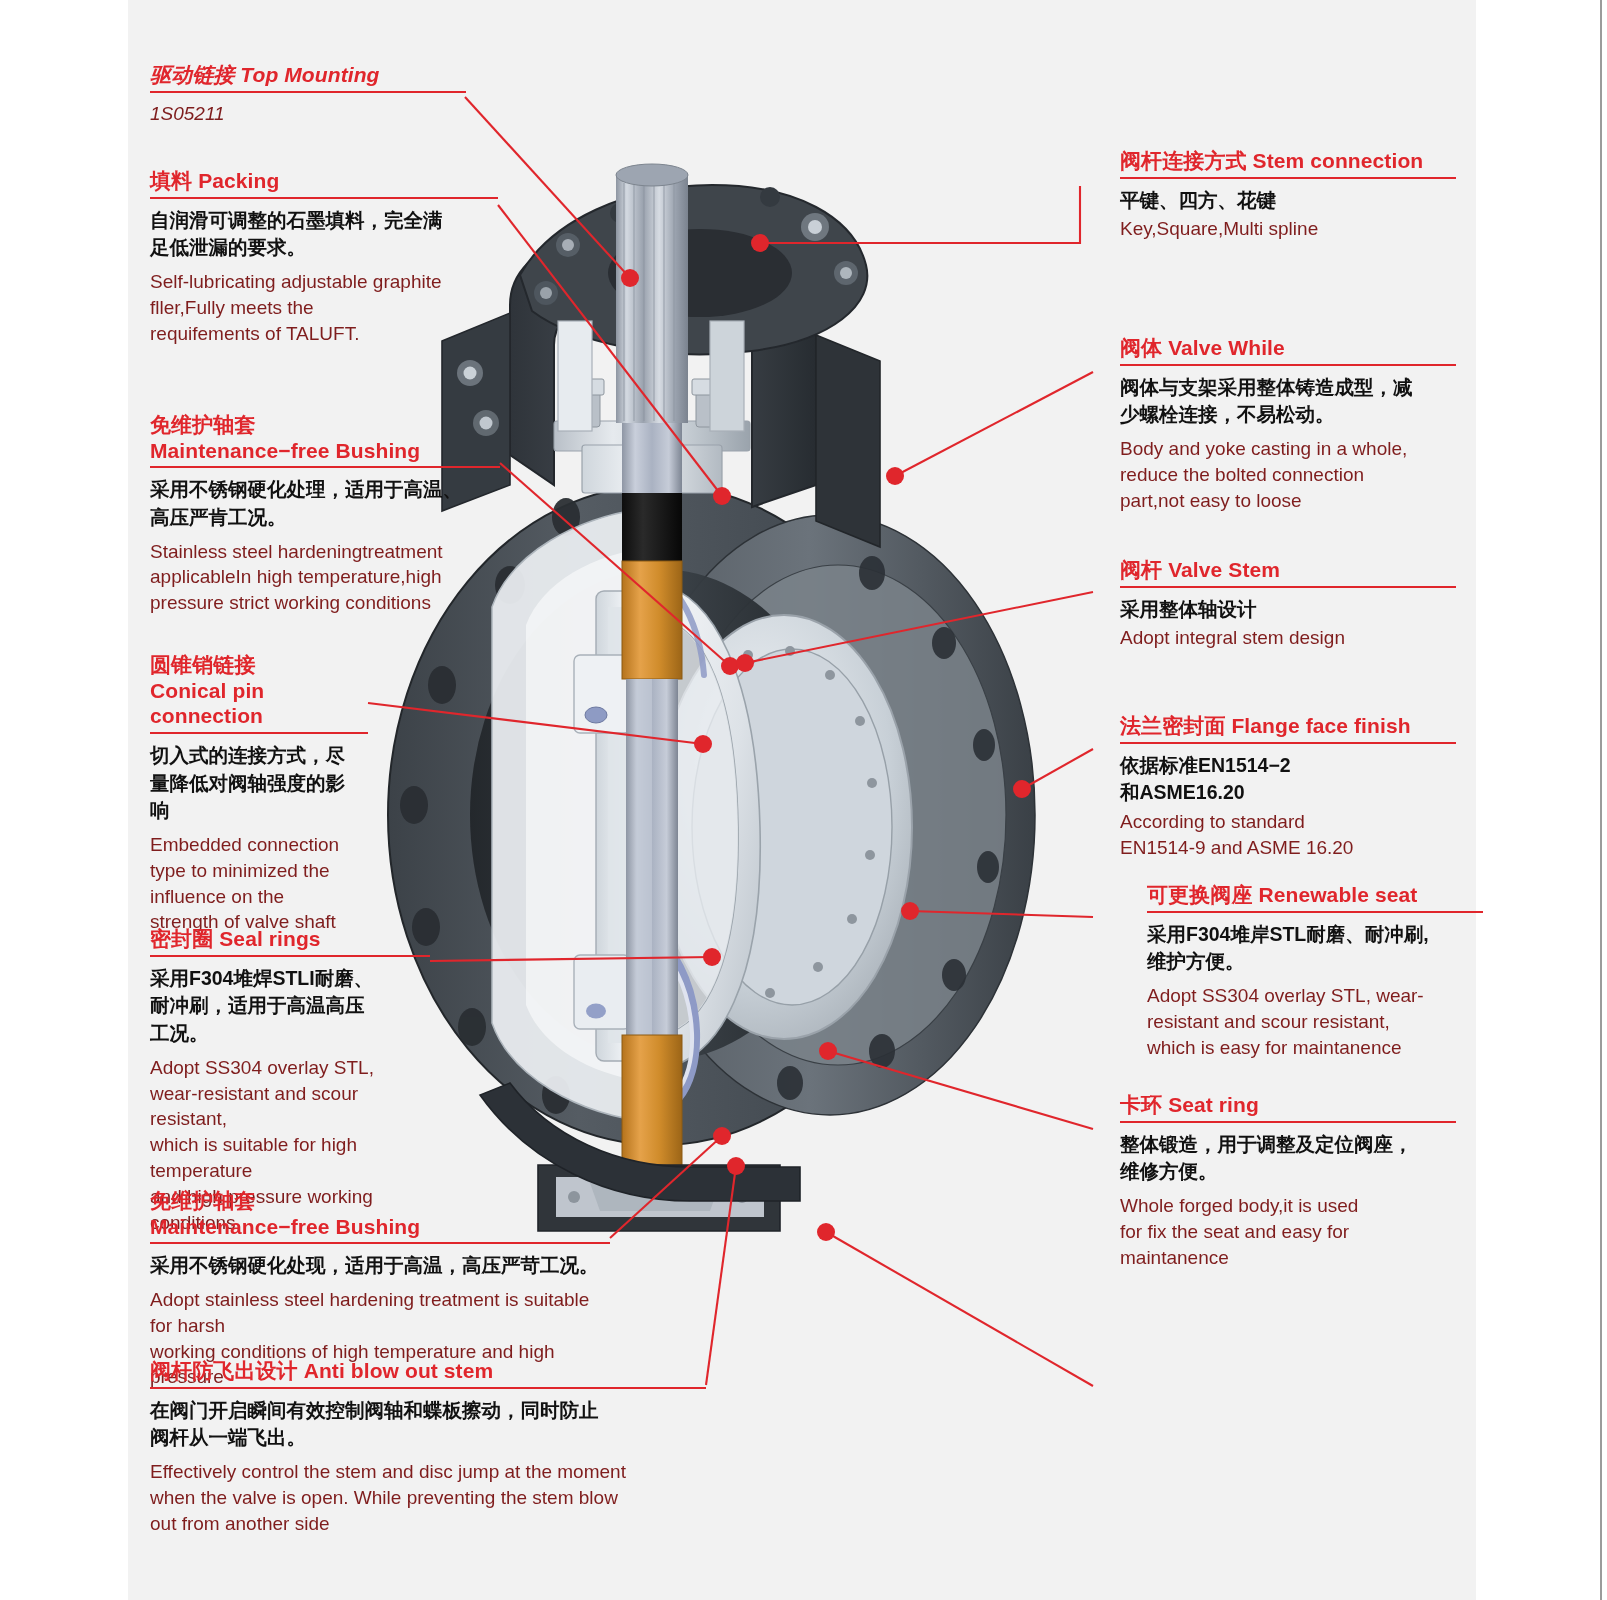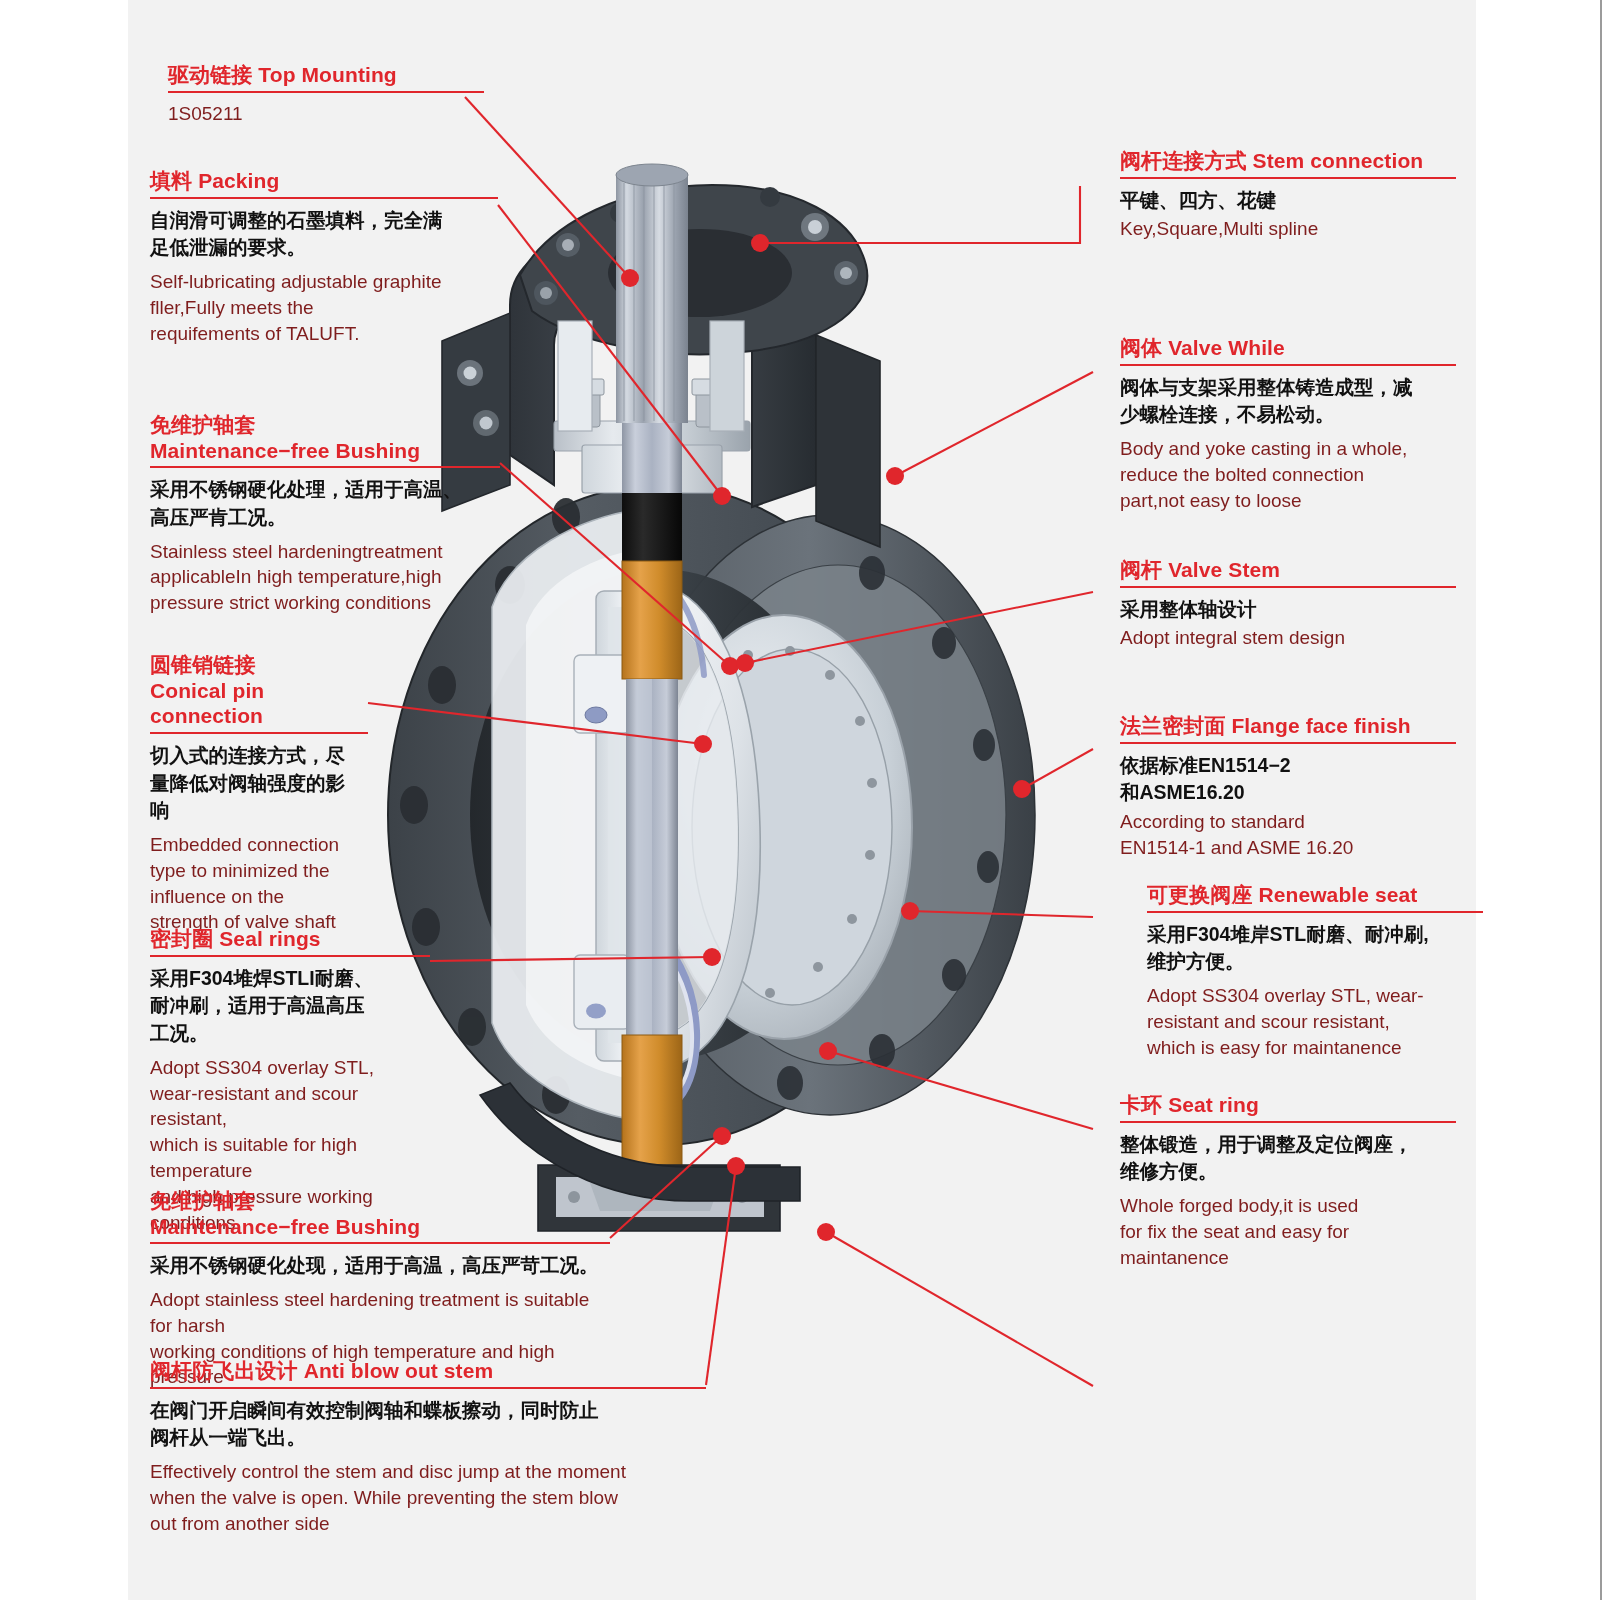--- a/index.html
+++ b/index.html
@@ -370,21 +370,21 @@
       <circle cx="760" cy="243" r="9"></circle>
       <circle cx="895" cy="476" r="9"></circle>
       <circle cx="745" cy="663" r="9"></circle>
       <circle cx="1022" cy="789" r="9"></circle>
       <circle cx="910" cy="911" r="9"></circle>
       <circle cx="828" cy="1051" r="9"></circle>
       <circle cx="826" cy="1232" r="9"></circle>
     </g>
   </svg>
 
-  <div class="block" style="left:168px; top:62px; width:316px;">
+  <div class="block" style="left:150px; top:62px; width:316px;font-style:italic;">
     <div class="blk-head"><span>驱动链接</span> <span class="en">Top Mounting</span></div>
     <div class="rule"></div>
     <div class="en-body">1S05211</div>
   </div>
 
   <div class="block" style="left:150px; top:168px; width:348px;">
     <div class="blk-head"><span>填料</span> <span class="en">Packing</span></div>
     <div class="rule"></div>
     <div class="cn">自润滑可调整的石墨填料，完全满
 足低泄漏的要求。</div>
@@ -468,21 +468,21 @@
     <div class="cn" style="margin-bottom:2px;">采用整体轴设计</div>
     <div class="en-body">Adopt integral stem design</div>
   </div>
 
   <div class="block" style="left:1120px; top:713px; width:336px;">
     <div class="blk-head"><span>法兰密封面</span> <span class="en">Flange face finish</span></div>
     <div class="rule"></div>
     <div class="cn" style="margin-bottom:2px;">依据标准EN1514−2
 和ASME16.20</div>
     <div class="en-body">According to standard
-EN1514-1 and ASME 16.20</div>
+EN1514-9 and ASME 16.20</div>
   </div>
 
   <div class="block" style="left:1120px; top:882px; width:336px;margin-left:27px;">
     <div class="blk-head"><span>可更换阀座</span> <span class="en">Renewable seat</span></div>
     <div class="rule"></div>
     <div class="cn">采用F304堆岸STL耐磨、耐冲刷,
 维护方便。</div>
     <div class="en-body">Adopt SS304 overlay STL, wear-
 resistant and scour resistant,
 which is easy for maintanence</div>

